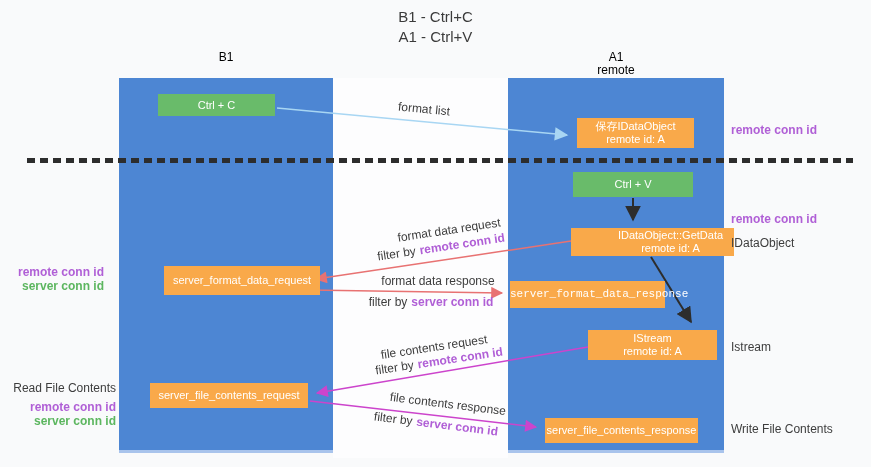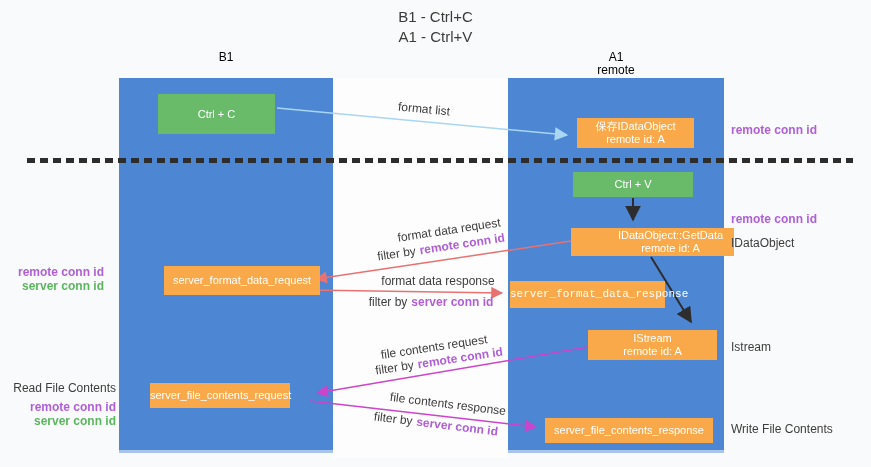--- a/index.html
+++ b/index.html
@@ -17,29 +17,29 @@
   .lane { position:absolute; top:78px; height:372px; background:#4d86d3; border-bottom:3px solid #a9c4ec; }
   .lane-b1 { left:119px; width:214px; }
   .lane-a1 { left:508px; width:216px; }
   .divider { position:absolute; left:27px; top:158px; width:826px; height:5px;
              background:repeating-linear-gradient(90deg,#2d2d2d 0 8px,transparent 8px 13px); }
   .arrows { position:absolute; left:0; top:0; width:871px; height:467px; pointer-events:none; }
   .box { position:absolute; color:#fff; text-align:center; font-size:11px; line-height:13px;
          display:flex; flex-direction:column; justify-content:center; white-space:nowrap; }
   .green { background:#69bb6a; }
   .orange { background:#f9a94a; }
-  .b-ctrl-c   { left:158px; top:94px;  width:117px; height:40px; }
+  .b-ctrl-c   { left:158px; top:94px;  width:117px; height:22px; }
   .b-save     { left:577px; top:118px; width:117px; height:30px; }
   .b-ctrl-v   { left:573px; top:172px; width:120px; height:25px; }
   .b-getdata  { left:571px; top:228px; width:127px; height:28px;padding-left:36px; }
   .b-fmt-req  { left:164px; top:266px; width:156px; height:29px; }
   .b-fmt-resp { left:510px; top:281px; width:155px; height:27px;font-family:Liberation Mono, monospace; }
   .b-istream  { left:588px; top:330px; width:129px; height:30px; }
-  .b-file-req { left:150px; top:383px; width:140px; height:25px; }
-  .b-file-resp{ left:545px; top:418px; width:168px; height:25px; }
+  .b-file-req { left:150px; top:383px; width:158px; height:25px; }
+  .b-file-resp{ left:545px; top:418px; width:153px; height:25px; }
   .flow { position:absolute; font-size:12px; color:#3d3d3d; white-space:nowrap;
           transform:translate(-50%,-50%); }
   .tilt-up     { transform:translate(-50%,-50%) rotate(-8.5deg); }
   .tilt-down   { transform:translate(-50%,-50%) rotate(7deg); }
   .tilt-slight { transform:translate(-50%,-50%) rotate(5.5deg); }
   .id-purple { font-weight:bold; color:#b05fd6; margin-left:4px; }
   .side { position:absolute; font-size:12px; line-height:14px; white-space:nowrap; }
   .purple { color:#b05fd6; font-weight:bold; }
   .greentext { color:#5cb65f; font-weight:bold; }
   .darktext { color:#3d3d3d; }

